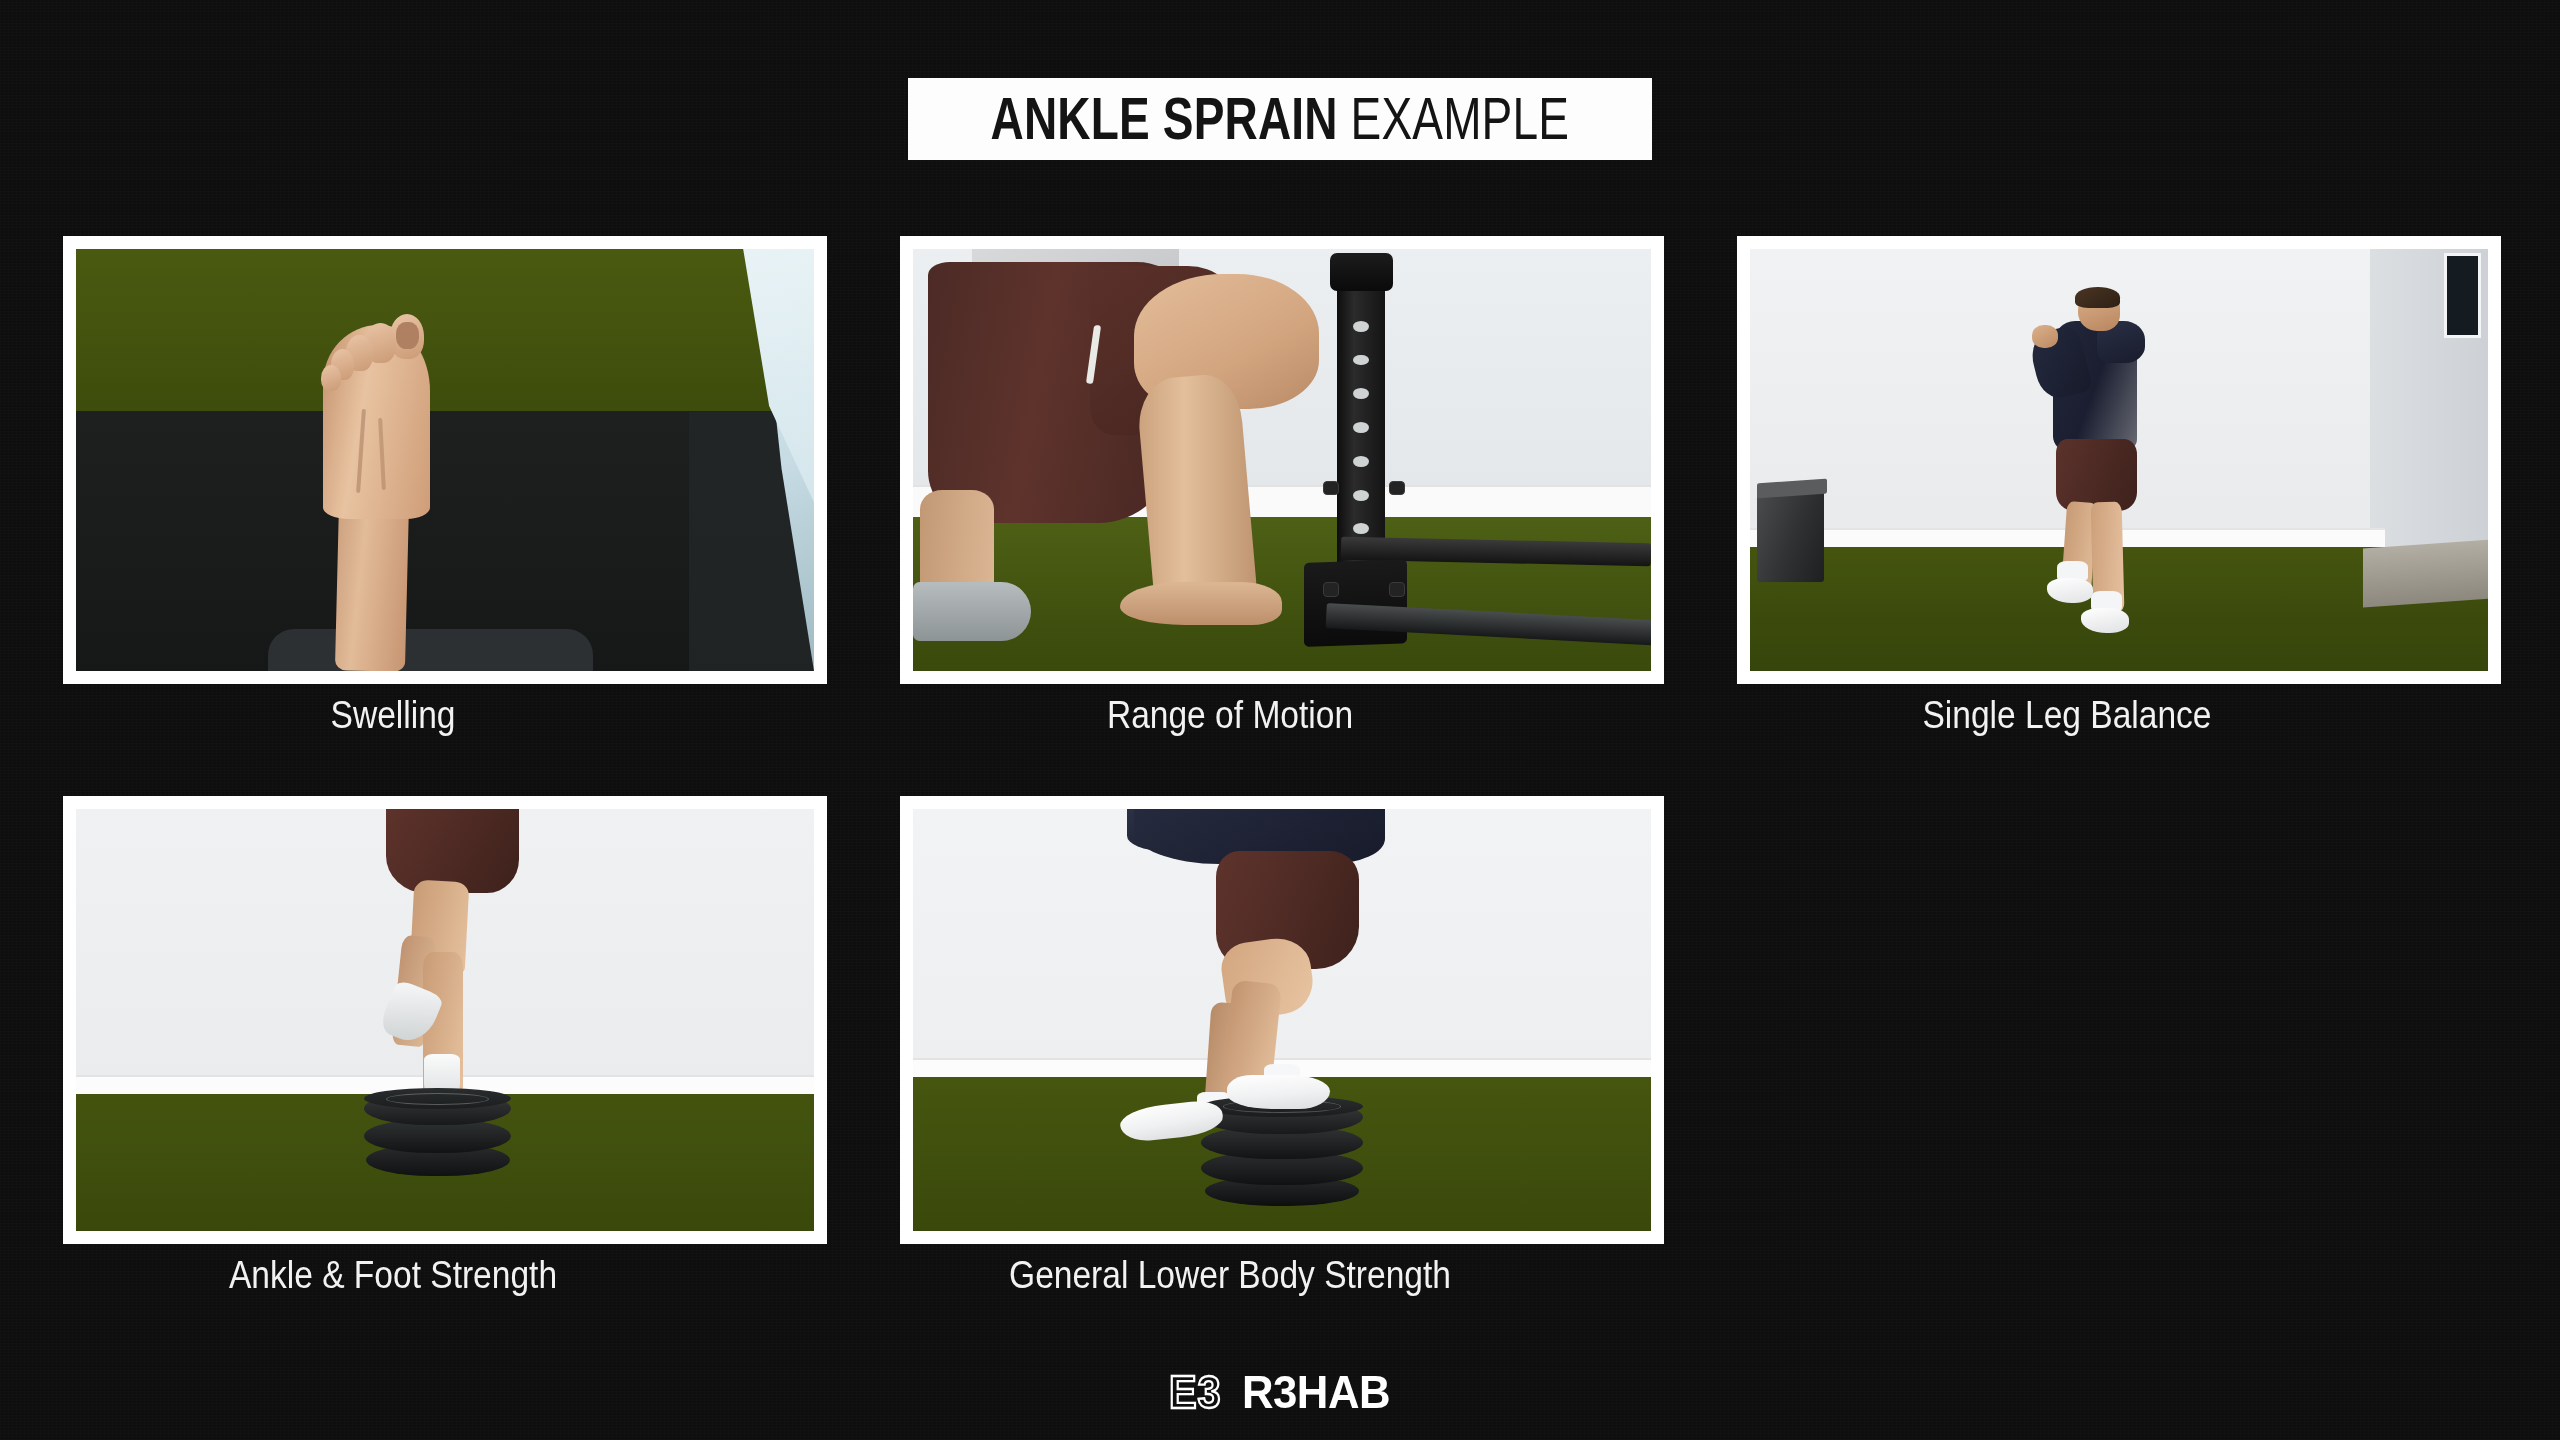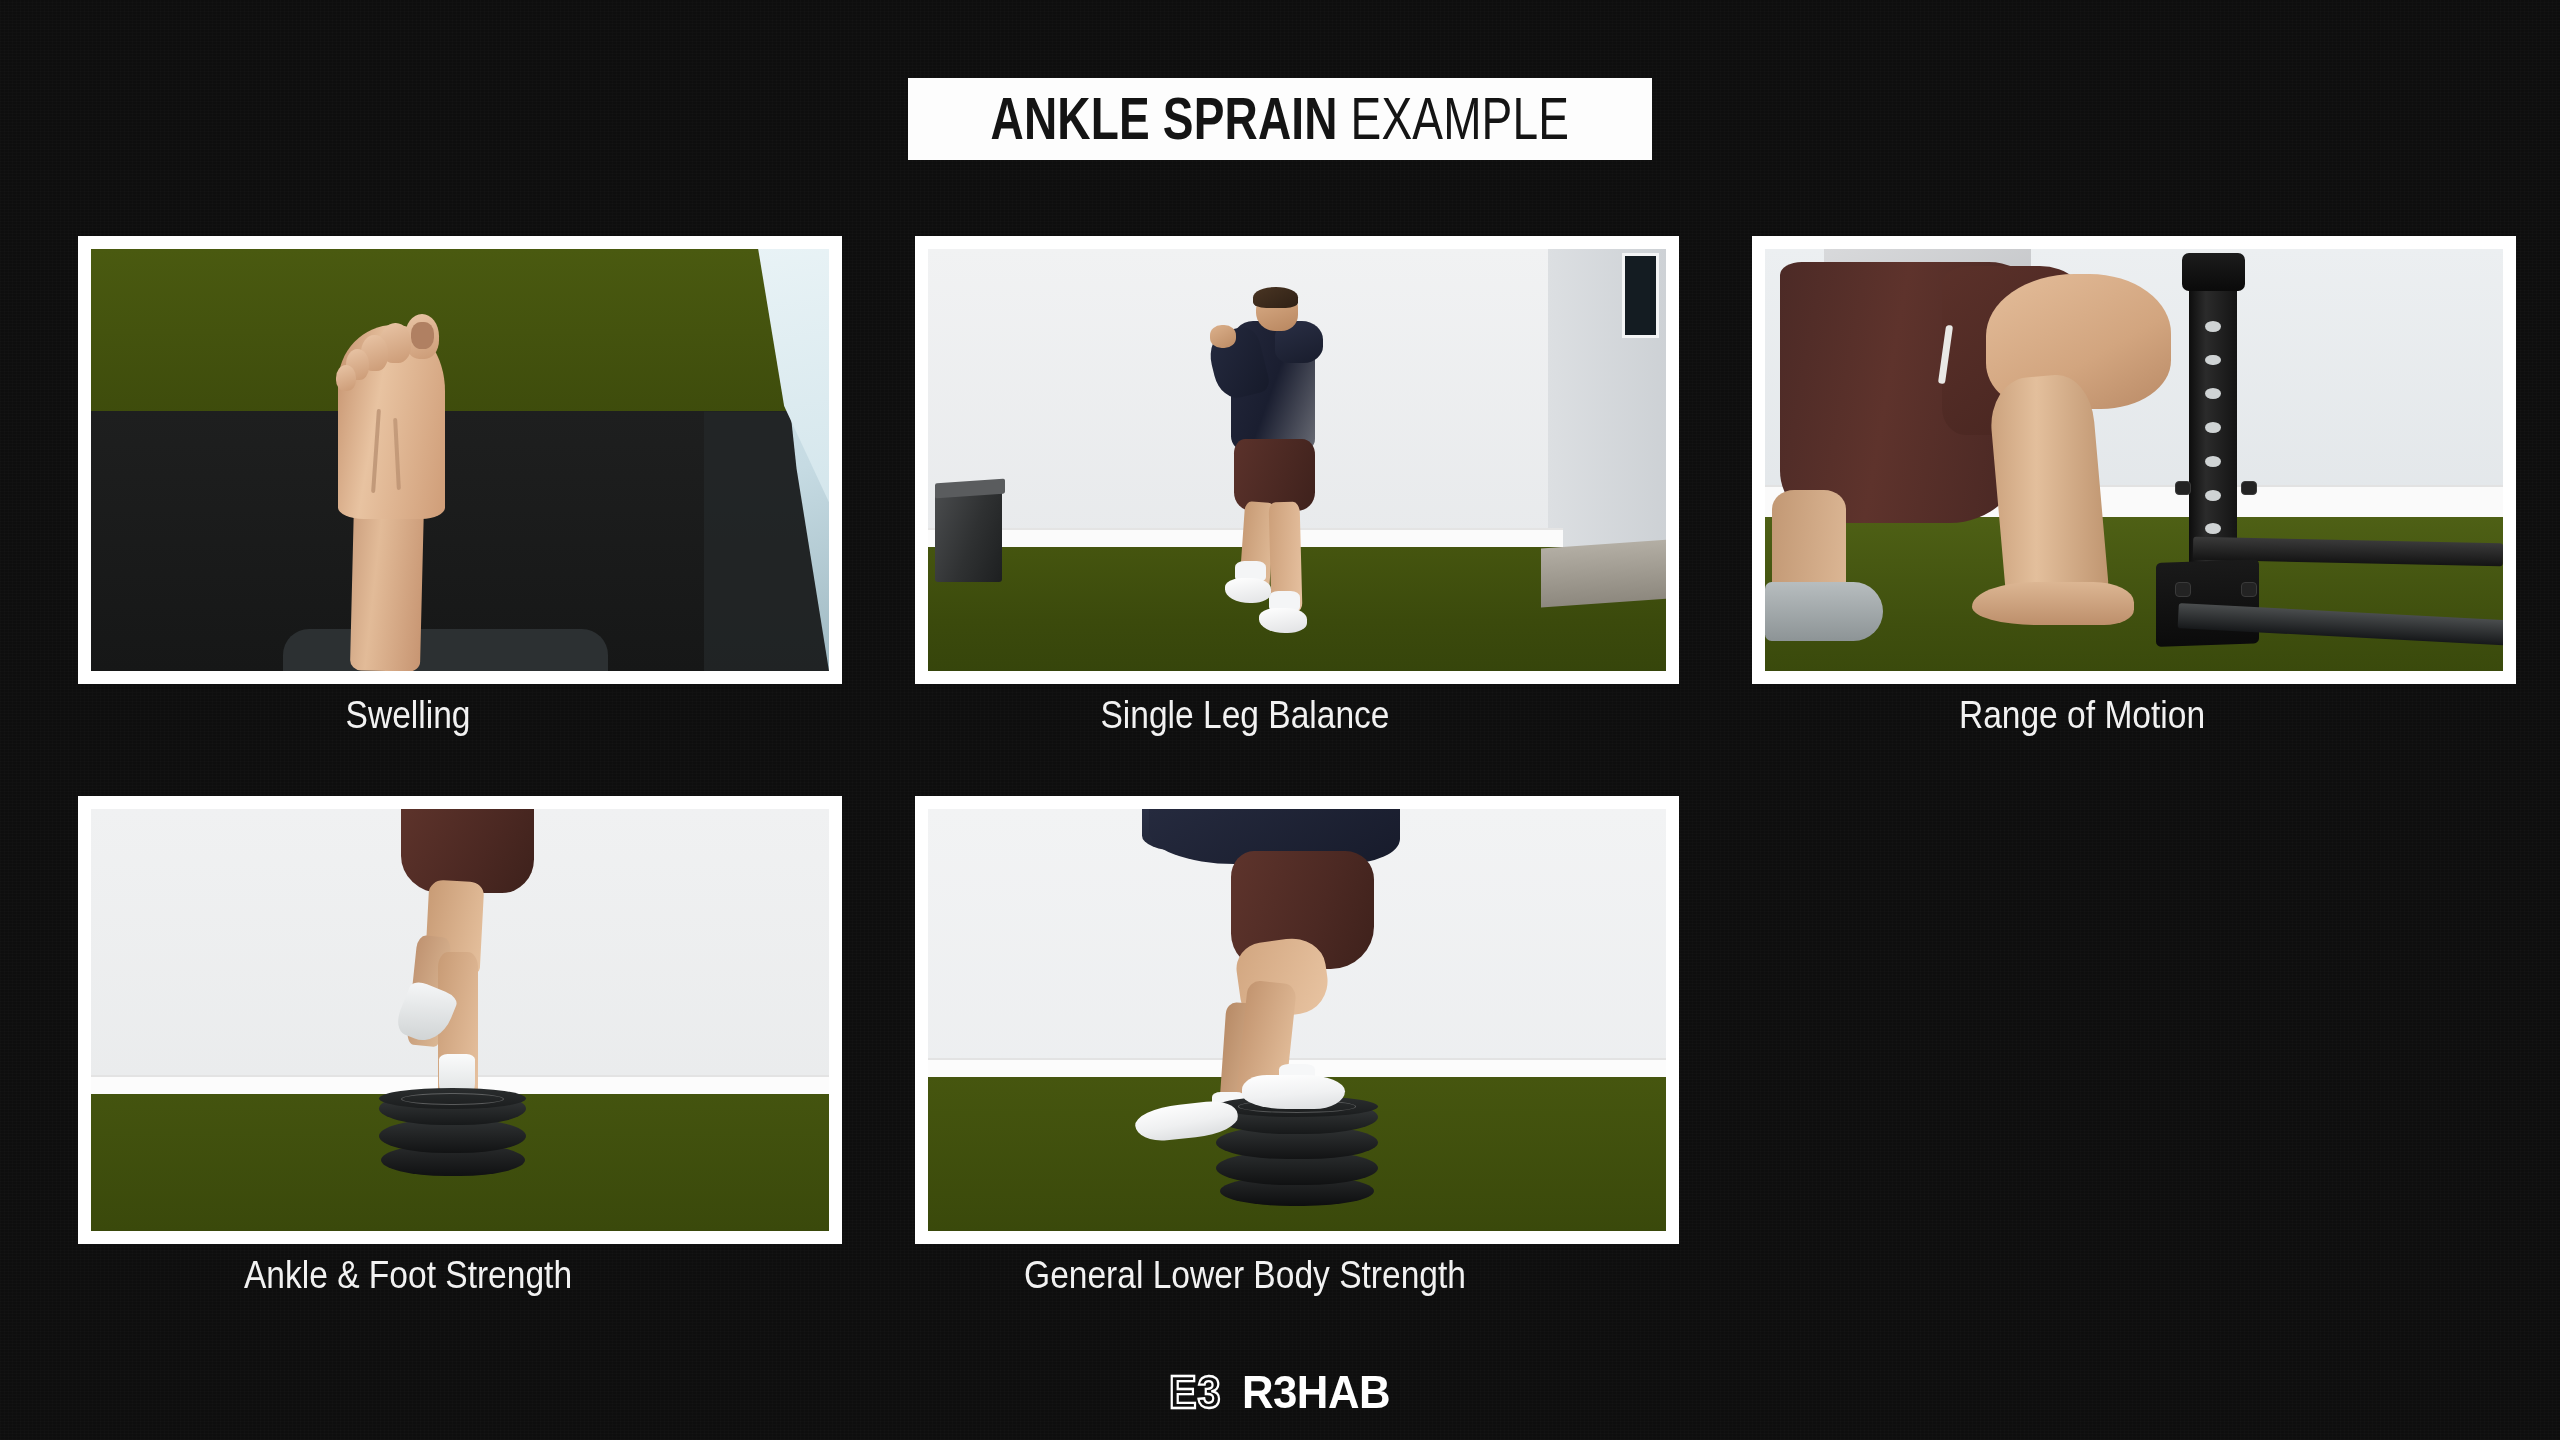--- a/index.html
+++ b/index.html
@@ -36,21 +36,21 @@
   
   #grid{
     position:absolute; left:63px; top:236px;
     width:2434px; height:1030px;
     display:grid;
     grid-template-columns:repeat(3, 764px);
     grid-template-rows:repeat(2, 470px);
     column-gap:73px; row-gap:90px;
     z-index:3;
   }
-  .cell{ position:relative; width:660px;margin-left:15px; }
+  .cell{ position:relative; width:660px; }
   .photo-frame{
     width:764px; height:448px;
     background:#ffffff;
     padding:13px;
     position:relative;
   }
   .photo{
     width:100%; height:100%;
     position:relative; overflow:hidden;
     background:#cfcfcf;
@@ -366,49 +366,20 @@
         <div class="p1-toe p1-t5"></div>
         <div class="p1-nail"></div>
       </div>
     </div>
     <div class="caption">Swelling</div>
   </div>
 
   <div class="cell">
     <div class="photo-frame">
       <div class="photo">
-        <div class="p3-wall"></div>
-        <div class="p3-rightwall"></div>
-        <div class="p3-window"></div>
-        <div class="p3-base"></div>
-        <div class="p3-turf"></div>
-        <div class="p3-ledge"></div>
-        <div class="p3-box"></div>
-        <div class="p3-boxtop"></div>
-        <div class="p3-hoodie"></div>
-        <div class="p3-hood"></div>
-        <div class="p3-arm"></div>
-        <div class="p3-hand"></div>
-        <div class="p3-head"></div>
-        <div class="p3-hair"></div>
-        <div class="p3-shorts"></div>
-        <div class="p3-legA"></div>
-        <div class="p3-legB"></div>
-        <div class="p3-sockA"></div>
-        <div class="p3-sockB"></div>
-        <div class="p3-shoeA"></div>
-        <div class="p3-shoeB"></div>
-      </div>
-    </div>
-    <div class="caption">Single Leg Balance</div>
-  </div>
-
-  <div class="cell">
-    <div class="photo-frame">
-      <div class="photo">
         <div class="p2-wall"></div>
         <div class="p2-base"></div>
         <div class="p2-turf"></div>
         <div class="p2-shirt"></div>
         <div class="p2-shorts"></div>
         <div class="p2-shorts2"></div>
         <div class="p2-drawstring"></div>
         <div class="p2-thigh"></div>
         <div class="p2-shin"></div>
         <div class="p2-foot"></div>
@@ -431,20 +402,49 @@
         <div class="p2-bolt" style="left:55.5%; top:79%"></div>
         <div class="p2-bolt" style="left:64.5%; top:79%"></div>
       </div>
     </div>
     <div class="caption">Range of Motion</div>
   </div>
 
   <div class="cell">
     <div class="photo-frame">
       <div class="photo">
+        <div class="p3-wall"></div>
+        <div class="p3-rightwall"></div>
+        <div class="p3-window"></div>
+        <div class="p3-base"></div>
+        <div class="p3-turf"></div>
+        <div class="p3-ledge"></div>
+        <div class="p3-box"></div>
+        <div class="p3-boxtop"></div>
+        <div class="p3-hoodie"></div>
+        <div class="p3-hood"></div>
+        <div class="p3-arm"></div>
+        <div class="p3-hand"></div>
+        <div class="p3-head"></div>
+        <div class="p3-hair"></div>
+        <div class="p3-shorts"></div>
+        <div class="p3-legA"></div>
+        <div class="p3-legB"></div>
+        <div class="p3-sockA"></div>
+        <div class="p3-sockB"></div>
+        <div class="p3-shoeA"></div>
+        <div class="p3-shoeB"></div>
+      </div>
+    </div>
+    <div class="caption">Single Leg Balance</div>
+  </div>
+
+  <div class="cell">
+    <div class="photo-frame">
+      <div class="photo">
         <div class="p4-wall"></div>
         <div class="p4-base"></div>
         <div class="p4-turf"></div>
         <div class="p4-shorts"></div>
         <div class="p4-thigh"></div>
         <div class="p4-shinB"></div>
         <div class="p4-shinA"></div>
         <div class="p4-sockB"></div>
         <div class="p4-sockA"></div>
         <div class="p4-plateBot"></div>

